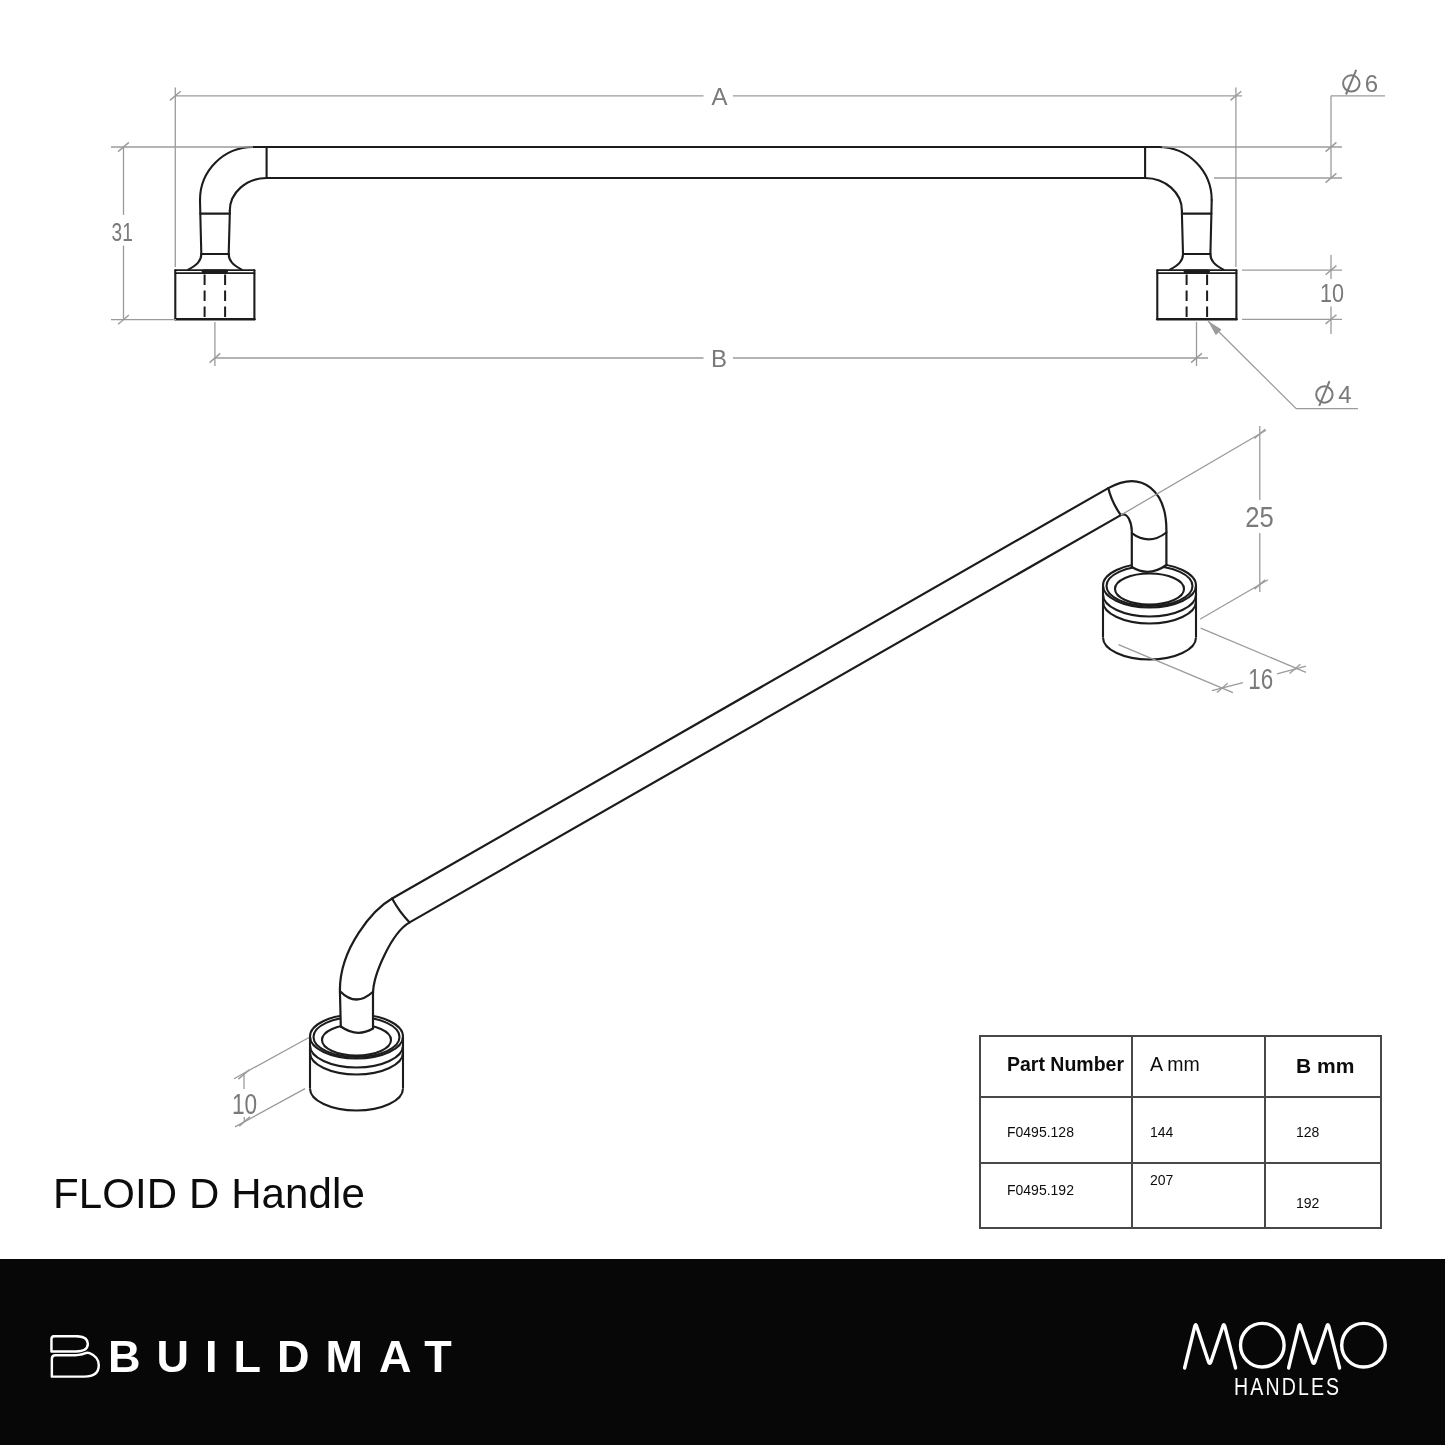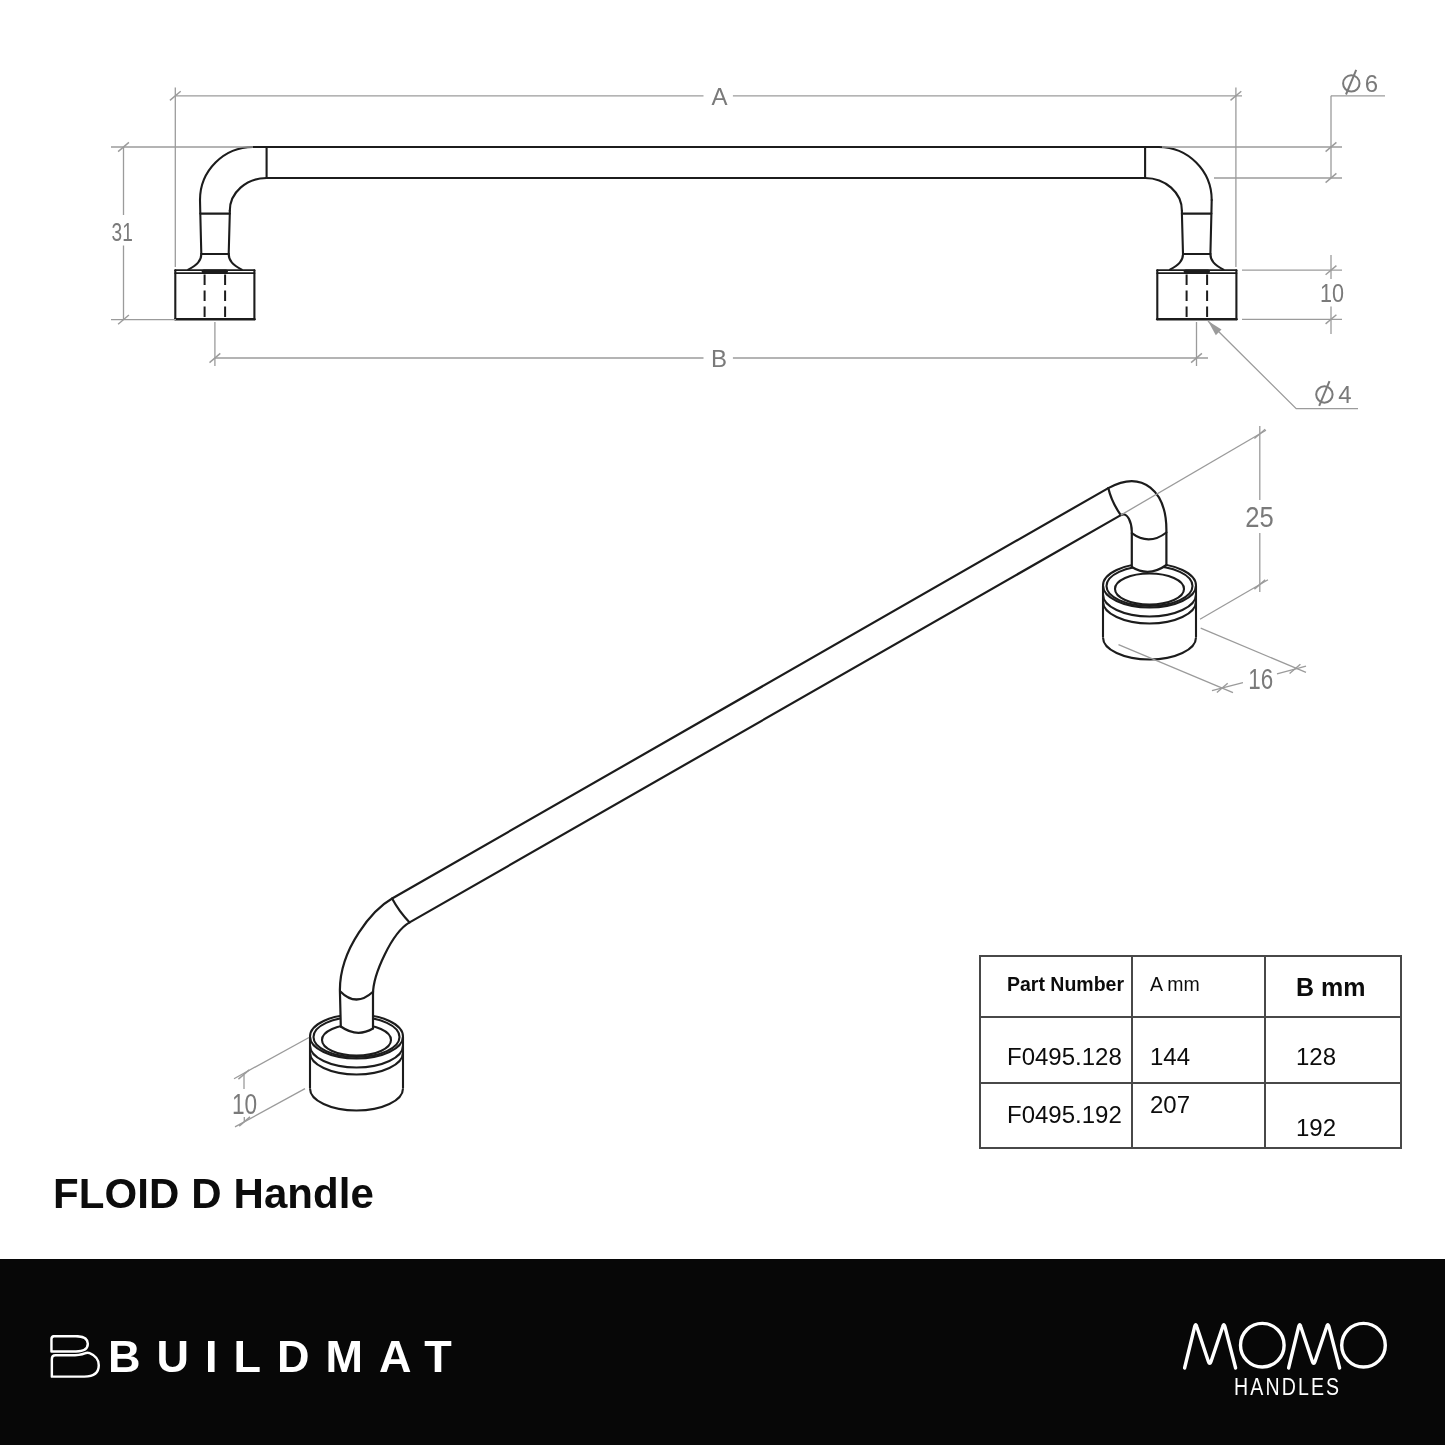--- a/index.html
+++ b/index.html
@@ -1,17 +1,17 @@
 <!DOCTYPE html>
 <html><head><meta charset="utf-8"><style>
 *{margin:0;padding:0;box-sizing:border-box}
 body{width:1445px;height:1445px;background:#fff;position:relative;overflow:hidden;
 font-family:"Liberation Sans",sans-serif}
-.tbl{position:absolute;left:979px;top:955px;border-collapse:collapse}
-.tbl td{border:2px solid #484848;font-size:24px;color:#0c0c0c;vertical-align:top;line-height:1;white-space:nowrap}
+.tbl{position:absolute;left:979px;top:1035px;border-collapse:collapse}
+.tbl td{border:2px solid #484848;font-size:14px;color:#0c0c0c;vertical-align:top;line-height:1;white-space:nowrap}
 .footer{position:absolute;left:0;top:1259px;width:1445px;height:186px;background:#070707}
 </style></head><body>
 <svg width="1445" height="1445" viewBox="0 0 1445 1445" style="position:absolute;left:0;top:0">
     <g stroke="#1c1c1c" stroke-width="2.1" fill="none" stroke-linecap="round">
 <path d="M253,147 H1158.7"></path>
 <path d="M266.6,178 H1145.1"></path>
 <g>
         <path d="M266.6,147 V178"></path>
 <path d="M253,147 A53,53 0 0 0 200,200"></path>
 <path d="M266.6,178 A37,32.7 0 0 0 229.8,210.7"></path>
@@ -165,35 +165,35 @@
 </g>
 <text x="1259.5" y="527.0" font-size="29px" fill="#7a7a7a" text-anchor="middle" textLength="28.5" lengthAdjust="spacingAndGlyphs" font-family="Liberation Sans, sans-serif">25</text>
 <text x="1260.7" y="689.4" font-size="29px" fill="#7a7a7a" text-anchor="middle" textLength="24.9" lengthAdjust="spacingAndGlyphs" font-family="Liberation Sans, sans-serif">16</text>
 <text x="244.6" y="1113.7" font-size="29px" fill="#7a7a7a" text-anchor="middle" textLength="25.2" lengthAdjust="spacingAndGlyphs" font-family="Liberation Sans, sans-serif">10</text>
   </svg>
 <table class="tbl">
 <tbody>
       <tr style="height:61px">
         <td style="width:152px;padding:18px 0 0 26px;font-weight:bold;font-size:19.5px">Part Number</td>
         <td style="width:133px;padding:18px 0 0 17px;font-weight:normal;font-size:19.5px">A mm</td>
-        <td style="width:136px;padding:18px 12px 0 30px;font-weight:bold;font-size:25px">B mm</td>
+        <td style="width:116px;padding:18px 12px 0 30px;font-weight:bold;font-size:21px">B mm</td>
       </tr>
 <tr style="height:66px">
         <td style="padding:27px 0 0 26px">F0495.128</td>
         <td style="padding:27px 0 8px 17px">144</td>
         <td style="padding:27px 0 0 30px">128</td>
       </tr>
 <tr style="height:65px">
         <td style="padding:19px 0 0 26px">F0495.192</td>
         <td style="padding:9px 0 0 17px">207</td>
         <td style="padding:32px 0 0 30px">192</td>
       </tr>
 </tbody>
   </table>
-<div style="position:absolute;left:53px;top:1169px;font-size:42px;font-weight:bold;color:#0c0c0c;letter-spacing:0.1px;line-height:1.2">FLOID D Handle</div>
+<div style="position:absolute;left:53px;top:1169px;font-size:42px;font-weight:normal;color:#0c0c0c;letter-spacing:0.1px;line-height:1.2">FLOID D Handle</div>
 <div class="footer"></div>
 <svg width="51" height="43" viewBox="0 0 52 44" style="position:absolute;left:50px;top:1335px">
 <g stroke="#fff" stroke-width="2.5" fill="none" stroke-linejoin="round">
 <path d="M1.4,16.8 V4 Q1.4,1.2 4.2,1.2 H26.5 Q38.6,1.2 38.6,9 Q38.6,16.8 26.5,16.8 Z"></path>
 <path d="M1.8,42.6 V24.5 Q1.8,20.8 5.5,20.8 H21 Q30.5,20.8 35.5,18.7 Q38.2,17.5 40.5,18.6 Q49.8,22.5 49.8,31 Q49.8,42.6 35,42.6 Z"></path>
 </g>
   </svg>
 <div style="position:absolute;left:108px;top:1330px;font-size:45px;font-weight:bold;color:#fff;letter-spacing:16px;line-height:1.2">BUILDMAT</div>
 <svg width="1445" height="1445" viewBox="0 0 1445 1445" style="position:absolute;left:0;top:0;pointer-events:none">
 <g stroke="#fff" stroke-width="3.4" fill="none" stroke-linecap="round" stroke-linejoin="round">

